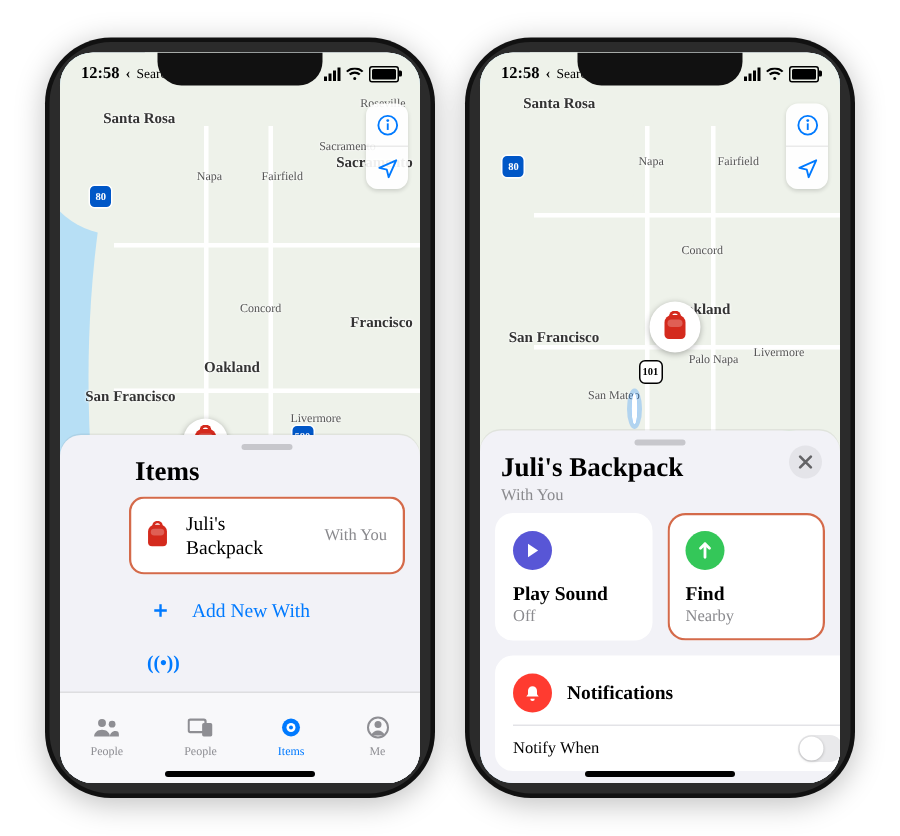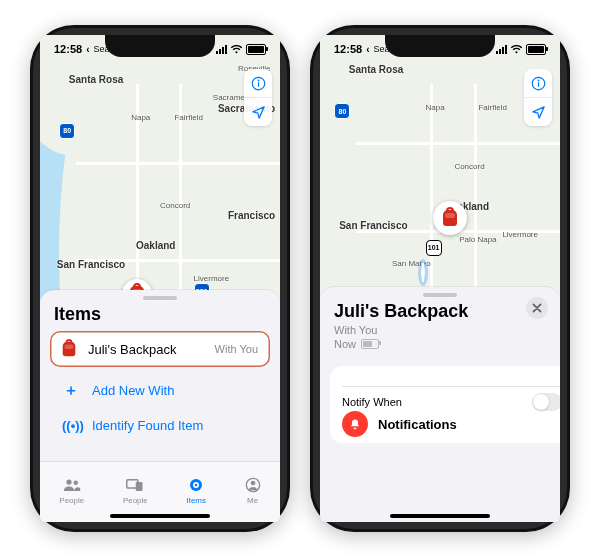--- a/index.html
+++ b/index.html
@@ -12,21 +12,21 @@
     --panel:#ffffff;
     --land:#eef2ea;
     --water:#b7dff5;
     --park:#bfe3b1;
     --road:#ffffff;
   }
   html,body{margin:0;padding:0;background:#fff;font-family:-apple-system,"SF Pro Text","Helvetica Neue",Arial,sans-serif;}
   .stage{width:600px;height:557px;position:relative;}
   .phone{position:absolute;top:25px;width:260px;height:507px;border-radius:44px;background:#111;box-shadow:0 4px 20px rgba(0,0,0,.25);}
   .phone::before{content:"";position:absolute;inset:3px;border-radius:41px;background:#2b2b2b;}
-  .screen{position:absolute;inset:10px;border-radius:6px;overflow:hidden;background:var(--bg);}
+  .screen{position:absolute;inset:10px;border-radius:22px;overflow:hidden;background:var(--bg);font-family:Liberation Serif, serif;}
   .notch{position:absolute;top:0;left:50%;transform:translateX(-50%);width:110px;height:22px;background:#111;border-bottom-left-radius:16px;border-bottom-right-radius:16px;z-index:50;}
   .statusbar{position:absolute;top:0;left:0;right:0;height:28px;z-index:40;display:flex;justify-content:space-between;align-items:center;padding:0 14px;font-size:11px;font-weight:600;color:#000;}
   .status-left{display:flex;align-items:center;gap:4px;}
   .status-left .back{font-size:9px;font-weight:400;}
   .status-left .chev{font-size:10px;}
   .status-right{display:flex;align-items:center;gap:3px;}
   .wifi{width:13px;height:9px;}
   .battery{width:18px;height:9px;border:1px solid #000;border-radius:2px;position:relative;}
   .battery::after{content:"";position:absolute;right:-3px;top:2px;width:2px;height:4px;background:#000;border-radius:0 1px 1px 0;}
   .battery i{display:block;position:absolute;inset:1px;background:#000;border-radius:1px;}
@@ -173,40 +173,39 @@
               <rect x="11" y="10" width="2" height="7" fill="#007aff"></rect>
             </svg>
         </div>
         <div class="btn">
           <svg width="15" height="15" viewBox="0 0 24 24">
               <path d="M3 11 L21 3 L13 21 L11 13 Z" fill="none" stroke="#007aff" stroke-width="2" stroke-linejoin="round"></path>
             </svg>
         </div>
       </div>
 
-      <div class="sheet" style="height:232px;">
+      <div class="sheet" style="height:232px;padding-left:36px;">
         <div class="grabber"></div>
         <div class="sheet-header">
           <div class="sheet-title">Items</div>
         </div>
         <div class="list">
           <div class="row highlight">
             <span class="backpack" style="transform:scale(.9);"></span>
             <div class="grow">
               <div class="title">Juli's Backpack</div>
             </div>
             <div class="trailing">With You</div>
           </div>
           <div class="row action">
             <span class="icon">＋</span>
             <span>Add New With</span>
           </div>
           <div class="row action">
             <span class="icon" style="font-size:13px;">((•))</span>
-            <span>Identify Found Item</span>
           </div>
         </div>
         <div class="tabbar" style="position:absolute;left:0;right:0;bottom:0;">
           <div class="tab">
             <span class="ti">
                 <svg width="18" height="14" viewBox="0 0 24 18">
                   <circle cx="8" cy="5" r="3.5" fill="currentColor"></circle>
                   <circle cx="17" cy="6" r="3" fill="currentColor"></circle>
                   <path d="M1 17c0-3.5 3-6 7-6s7 2.5 7 6z" fill="currentColor"></path>
                   <path d="M15 17c0-2.8 2-5 5-5 2.2 0 3 1 3 3v2z" fill="currentColor"></path>
@@ -321,45 +320,57 @@
         <div class="close-btn">
           <svg width="10" height="10" viewBox="0 0 14 14">
               <path d="M2 2 L12 12 M12 2 L2 12" stroke="#636366" stroke-width="2.5" stroke-linecap="round"></path>
             </svg>
         </div>
         <div class="sheet-header">
           <div class="sheet-title">Juli's Backpack</div>
           <div class="sub">
             <span>With You</span>
           </div>
-          <div class="sub">
-            <span>Now</span>
-            <span class="batpill">
-                <i></i>
-              </span>
-          </div>
         </div>
         <div class="cards">
+          <div class="card">
+            <div class="icon play">
+              <svg width="12" height="12" viewBox="0 0 16 16">
+                  <path d="M4 2 L13 8 L4 14 Z" fill="#fff"></path>
+                </svg>
+            </div>
+            <div class="ctitle">Play Sound</div>
+            <div class="csub">Off</div>
+          </div>
+          <div class="card highlight">
+            <div class="icon find">
+              <svg width="12" height="12" viewBox="0 0 16 16">
+                  <path d="M8 2 L8 14 M8 2 L4 6 M8 2 L12 6" stroke="#fff" stroke-width="2.5" fill="none" stroke-linecap="round" stroke-linejoin="round"></path>
+                </svg>
+            </div>
+            <div class="ctitle">Find</div>
+            <div class="csub">Nearby</div>
+          </div>
         </div>
         <div class="card full" style="padding-bottom:6px;">
+          <div style="display:flex;align-items:center;gap:10px;">
+            <div class="icon bell" style="margin-bottom:0;">
+              <svg width="12" height="12" viewBox="0 0 16 16">
+                  <path d="M8 2a4 4 0 0 1 4 4v3l1.5 2H2.5L4 9V6a4 4 0 0 1 4-4z M6 13a2 2 0 0 0 4 0" fill="#fff"></path>
+                </svg>
+            </div>
+            <div>
+              <div class="ctitle">Notifications</div>
+            </div>
+          </div>
           <div style="border-top:1px solid var(--divider);margin-top:8px;padding-top:6px;display:flex;justify-content:space-between;align-items:center;">
             <span style="font-size:11px;color:#000;">Notify When</span>
             <span style="width:30px;height:18px;background:#e9e9eb;border-radius:9px;position:relative;display:inline-block;">
               <i style="position:absolute;left:1px;top:1px;width:16px;height:16px;border-radius:50%;background:#fff;box-shadow:0 0.5px 2px rgba(0,0,0,.25);"></i>
             </span>
           </div>
-          <div style="display:flex;align-items:center;gap:10px;">
-            <div class="icon bell" style="margin-bottom:0;">
-              <svg width="12" height="12" viewBox="0 0 16 16">
-                  <path d="M8 2a4 4 0 0 1 4 4v3l1.5 2H2.5L4 9V6a4 4 0 0 1 4-4z M6 13a2 2 0 0 0 4 0" fill="#fff"></path>
-                </svg>
-            </div>
-            <div>
-              <div class="ctitle">Notifications</div>
-            </div>
-          </div>
         </div>
       </div>
       <div class="homebar"></div>
     </div>
   </div>
 
 </div>
 
 </body></html>

